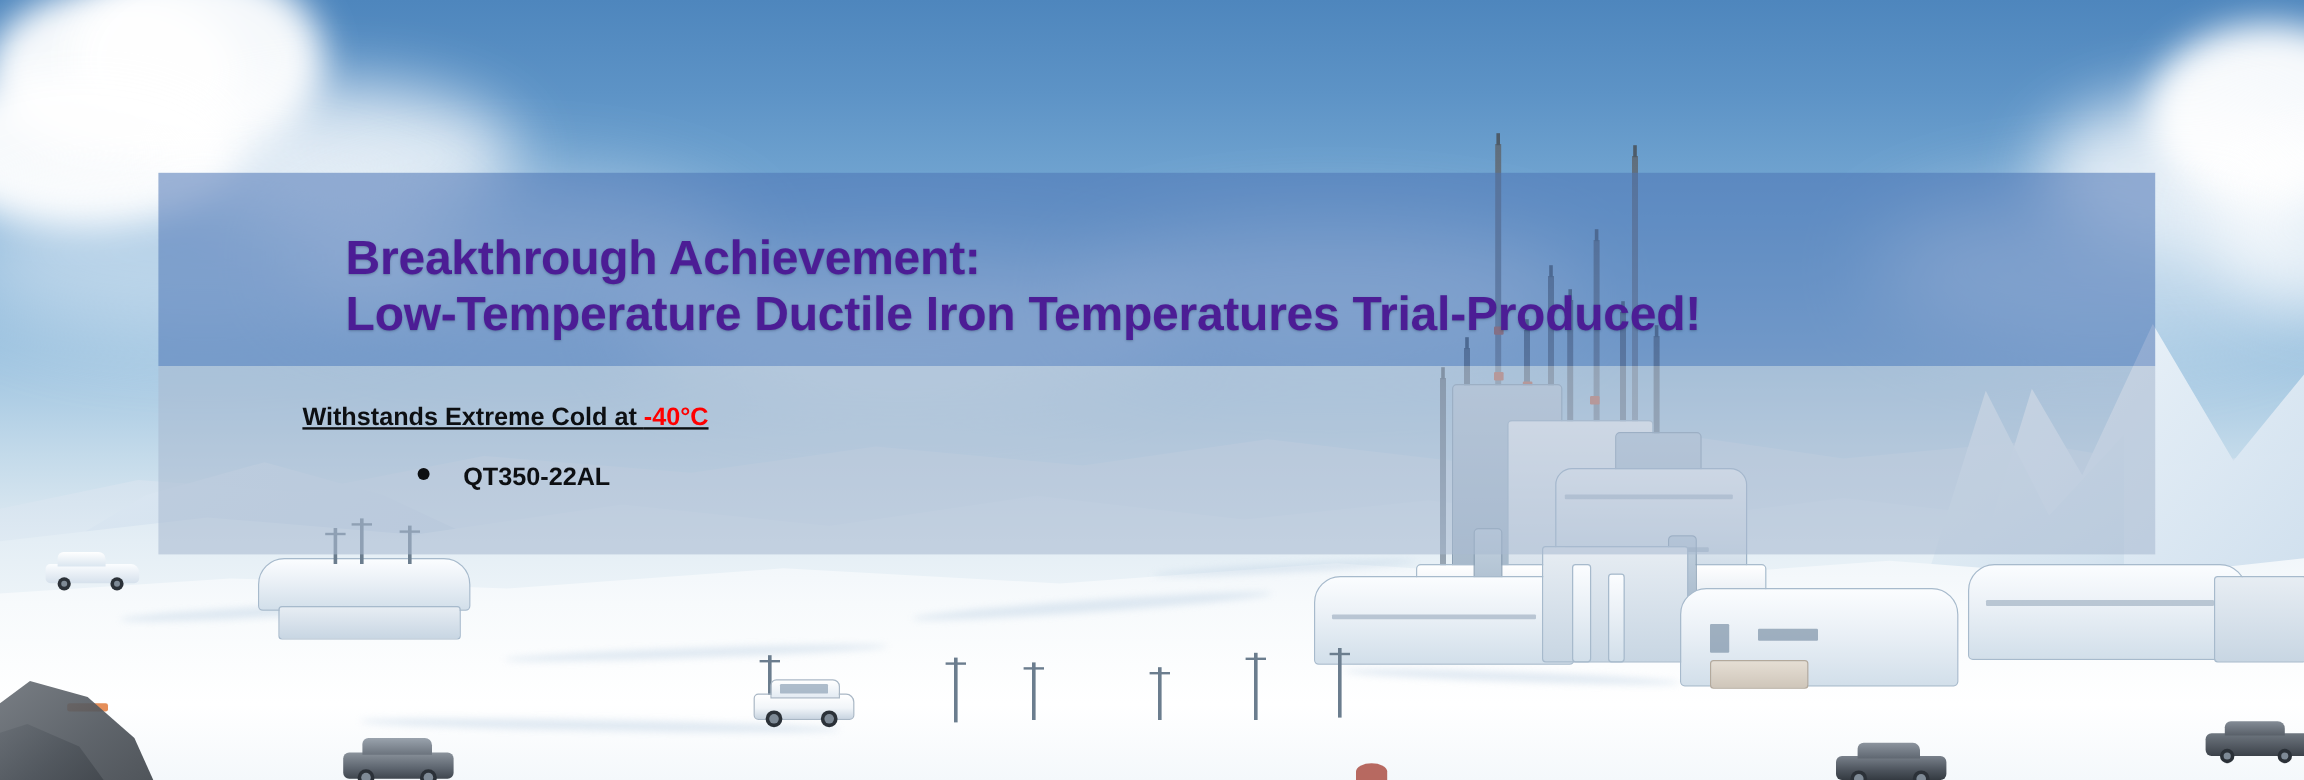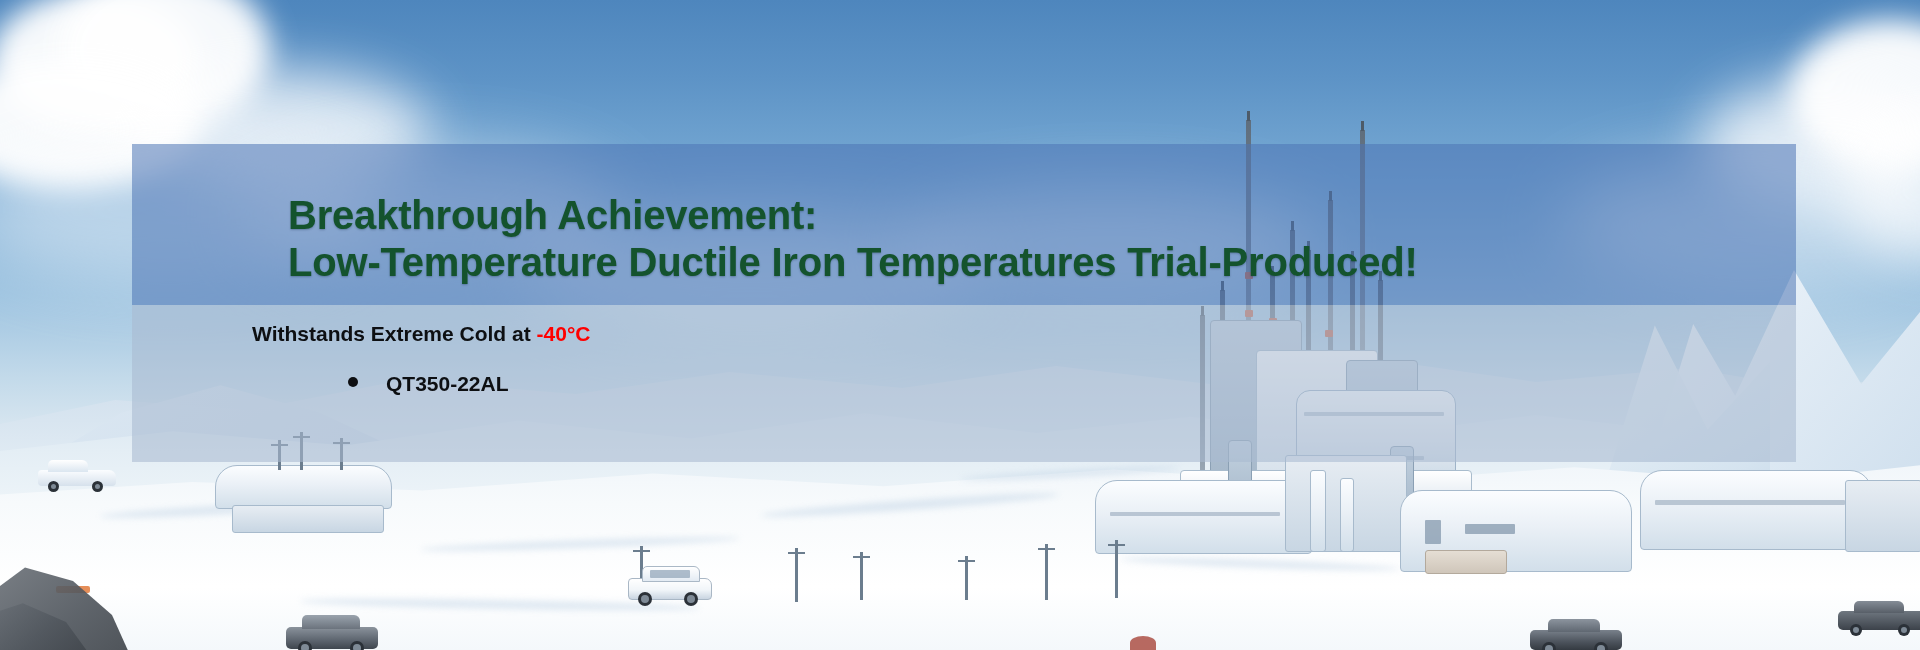--- a/index.html
+++ b/index.html
@@ -197,21 +197,21 @@
     left: 132px; top: 305px;
     width: 1664px; height: 157px;
     background: rgba(168, 186, 208, 0.58);
   }
 
   
   .headline {
     position: absolute;
     left: 288px; top: 192px;
     width: 1420px;
-    color: #14532d;
+    color: #4c1d95;
     font-size: 40px;
     font-weight: bold;
     line-height: 1.18;
     letter-spacing: -0.2px;
     text-shadow: 0 1px 2px rgba(30,50,80,.35);
     white-space: nowrap;
   }
   .headline .ln { display: block; }
 
   .bullets {
@@ -237,21 +237,22 @@
     position: relative;
     top: -4px;
     flex: 0 0 auto;
   }
   .bullet-sub {
     padding-left: 120px;
     color: #0d0f12;
     font-size: 21px;
     font-weight: bold;
     line-height: 1.35;
-    margin-top: 2px;
+    margin-top: 16px;
+    text-decoration: underline;
   }
   .temp { color: #ff0000; }
 </style>
 </head>
 <body>
 
 <div class="banner">
 
   <div class="sky"></div>
 

